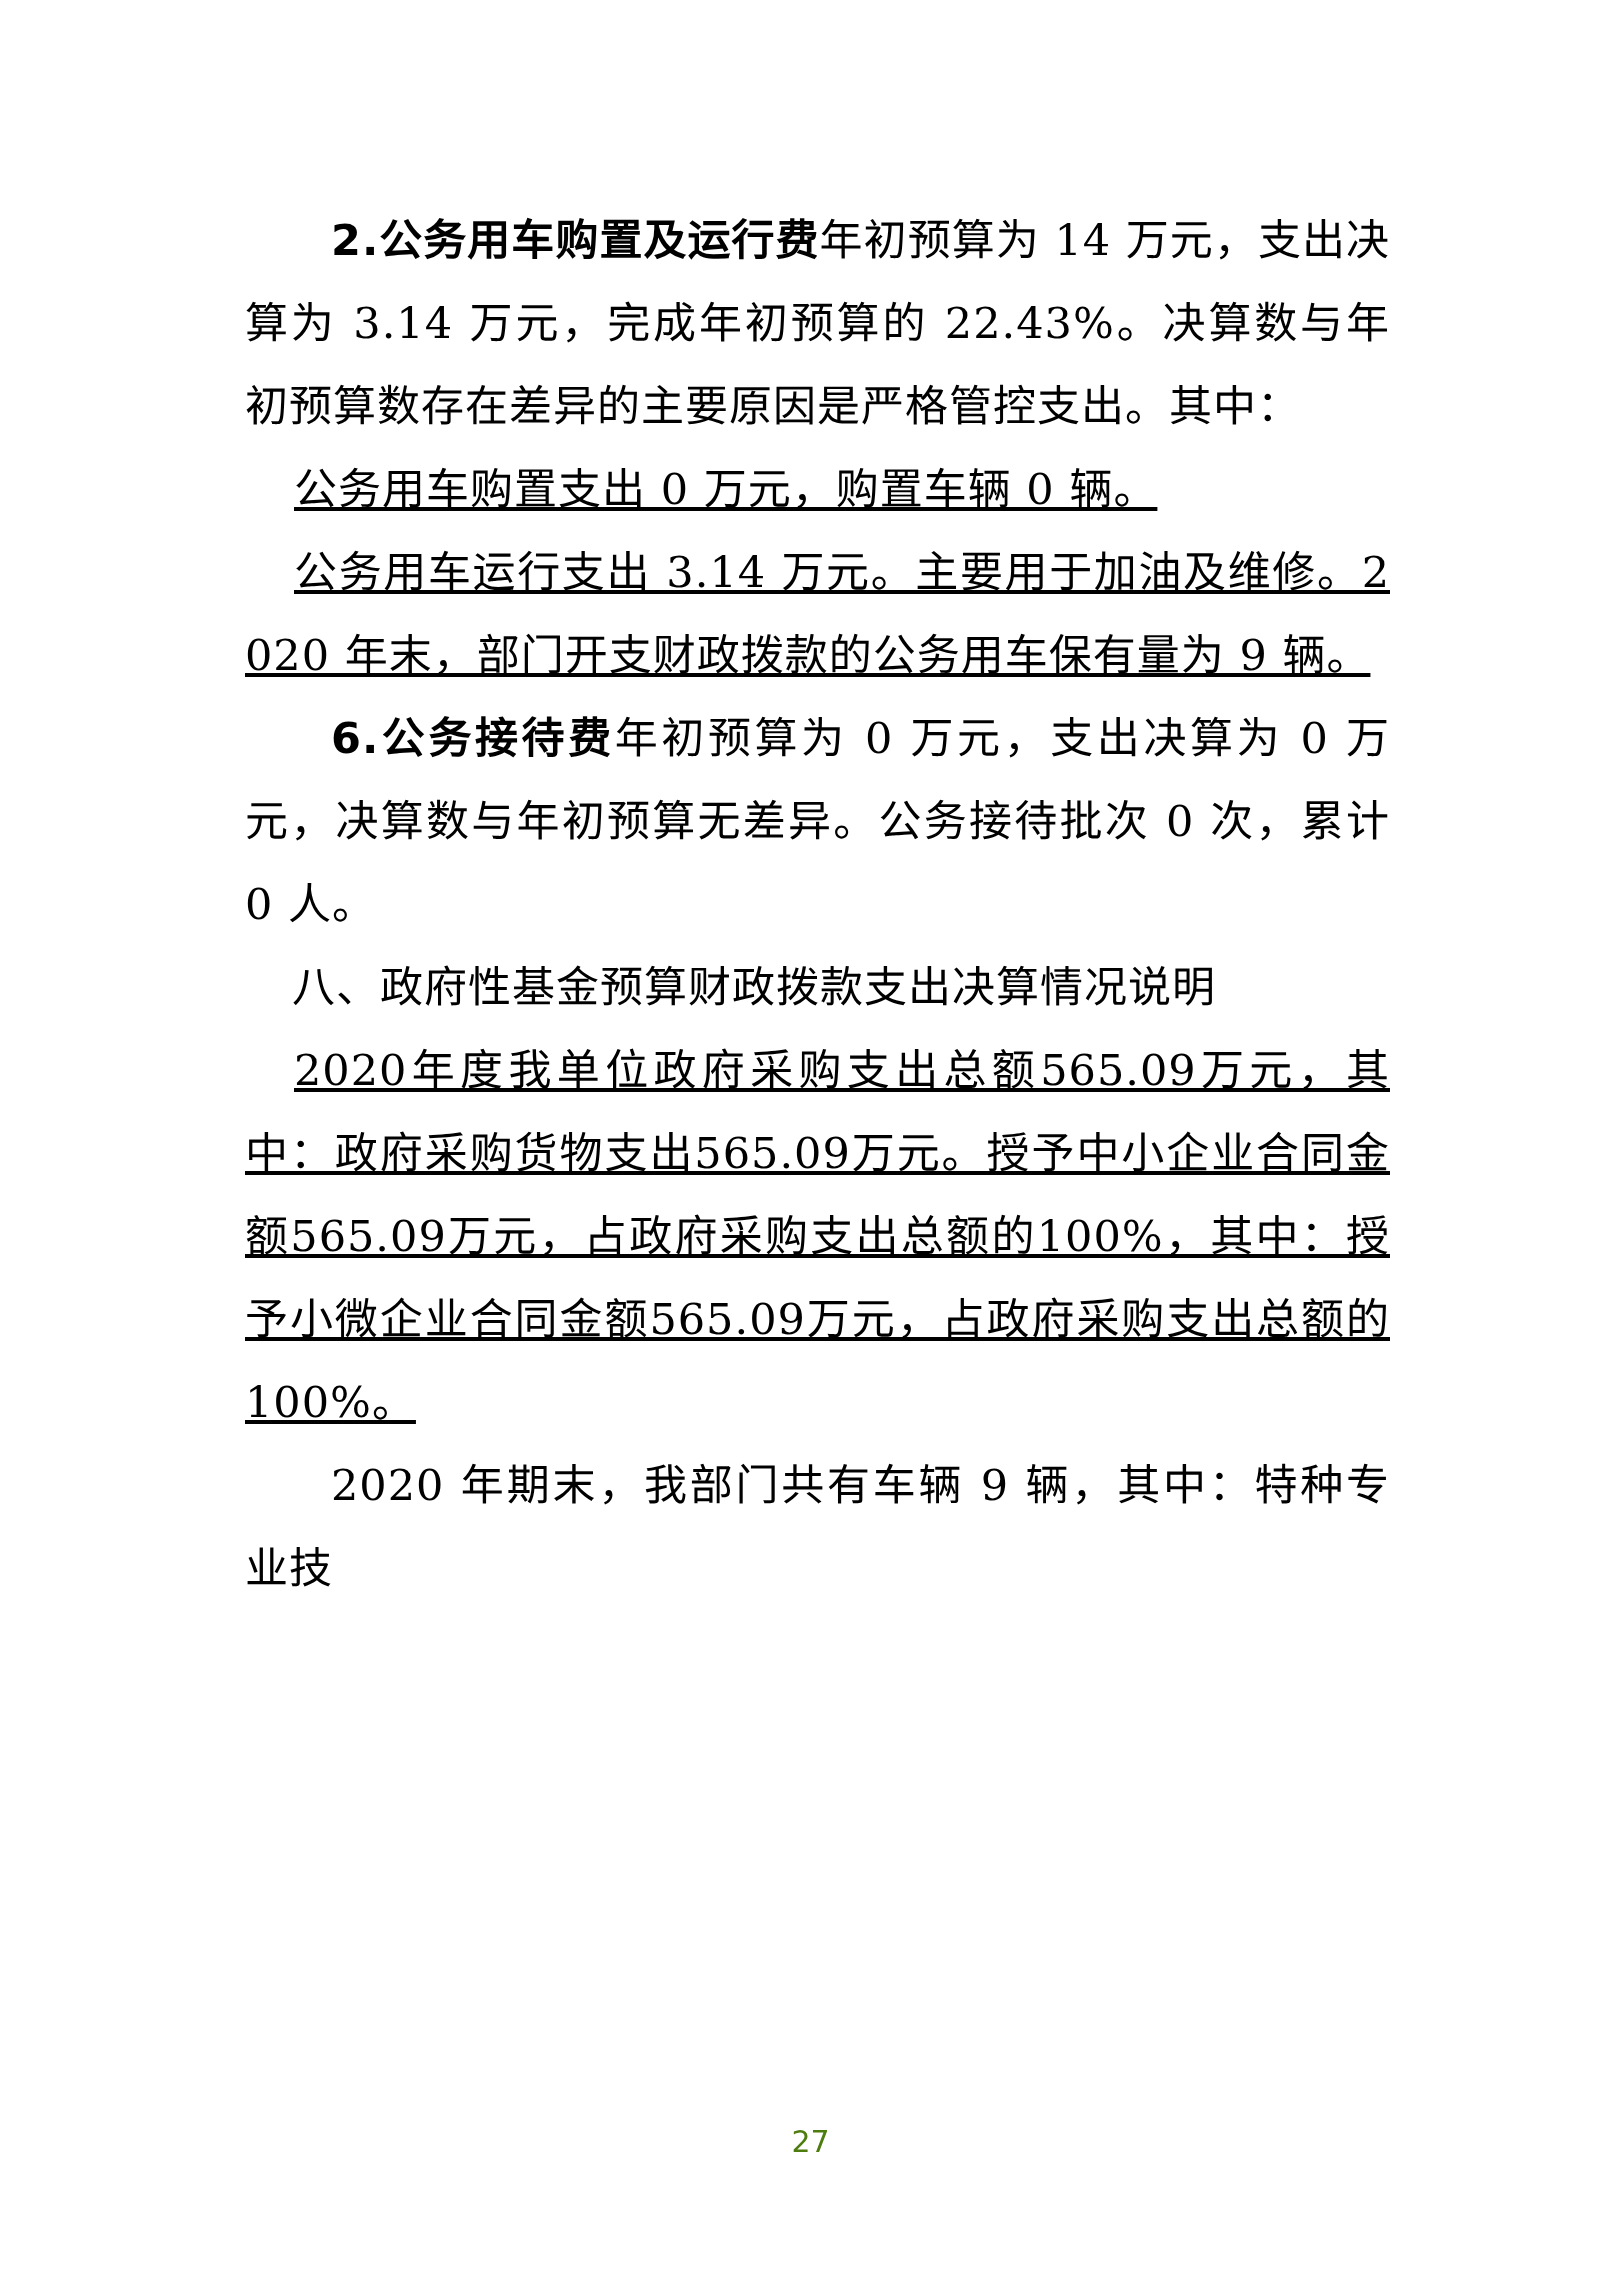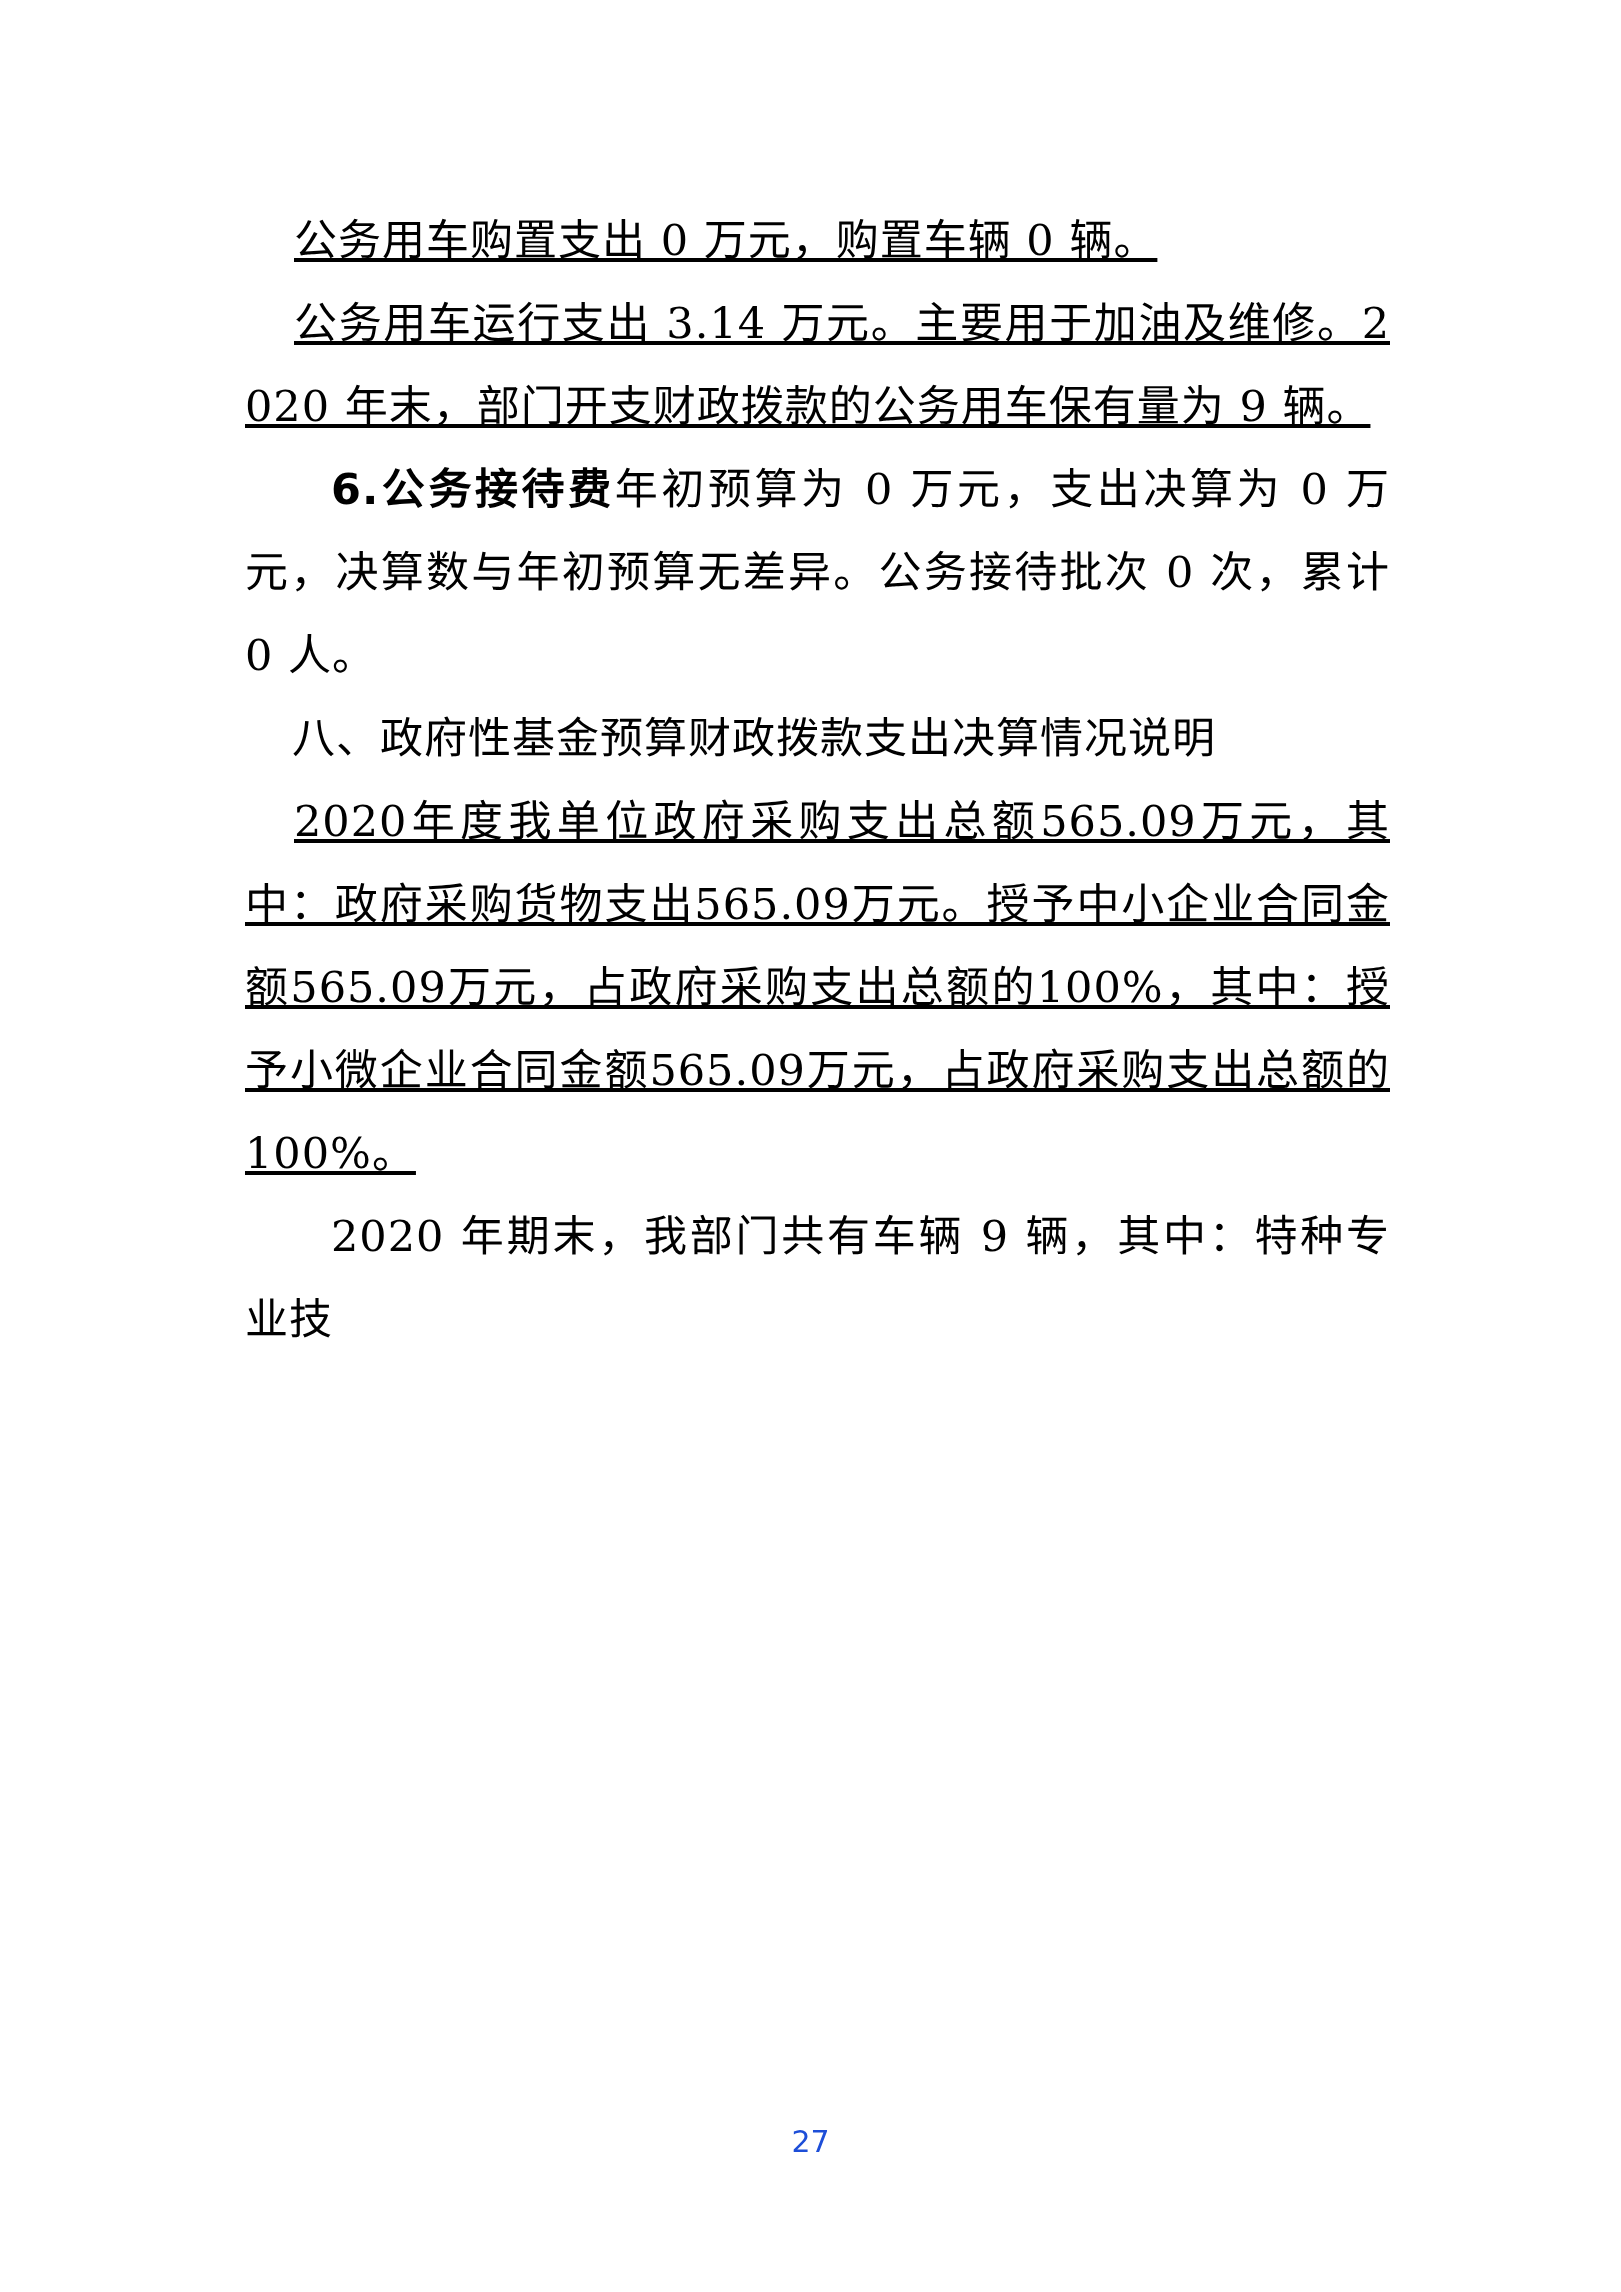--- a/index.html
+++ b/index.html
@@ -54,29 +54,30 @@
   .heading-11 { text-indent: 93px; margin-top: 25.5px !important; }
   .page-number {
     position: absolute;
     top: 2122px;
     left: 0;
     width: 100%;
     text-align: center;
     font-family: "DejaVu Sans", "Liberation Sans", sans-serif;
     font-size: 30px;
     line-height: 39px;
-    color: #1d4ed8;
+    color: #4d7c0f;
   }
 </style>
 </head>
 <body>
 
 <div class="page">
   <div class="text-block">
 
+    <p class="indent-2"><span class="run-bold">2.公务用车购置及运行费</span><span>年初预算为 14 万元，支出决算为 3.14 万元，完成年初预算的 22.43%。决算数与年初预算数存在差异的主要原因是严格管控支出。其中：</span></p>
 
     <p class="indent-1">公务用车购置支出 0 万元，购置车辆 0 辆。</p>
 
     <p class="indent-1">公务用车运行支出 3.14 万元。主要用于加油及维修。2020 年末，部门开支财政拨款的公务用车保有量为 9 辆。</p>
 
     <p class="indent-2"><span class="run-bold">6.公务接待费</span><span>年初预算为 0 万元，支出决算为 0 万元，决算数与年初预算无差异。公务接待批次 0 次，累计 0 人。</span></p>
 
     <h2 class="heading heading-8">八、政府性基金预算财政拨款支出决算情况说明</h2>
 
 

